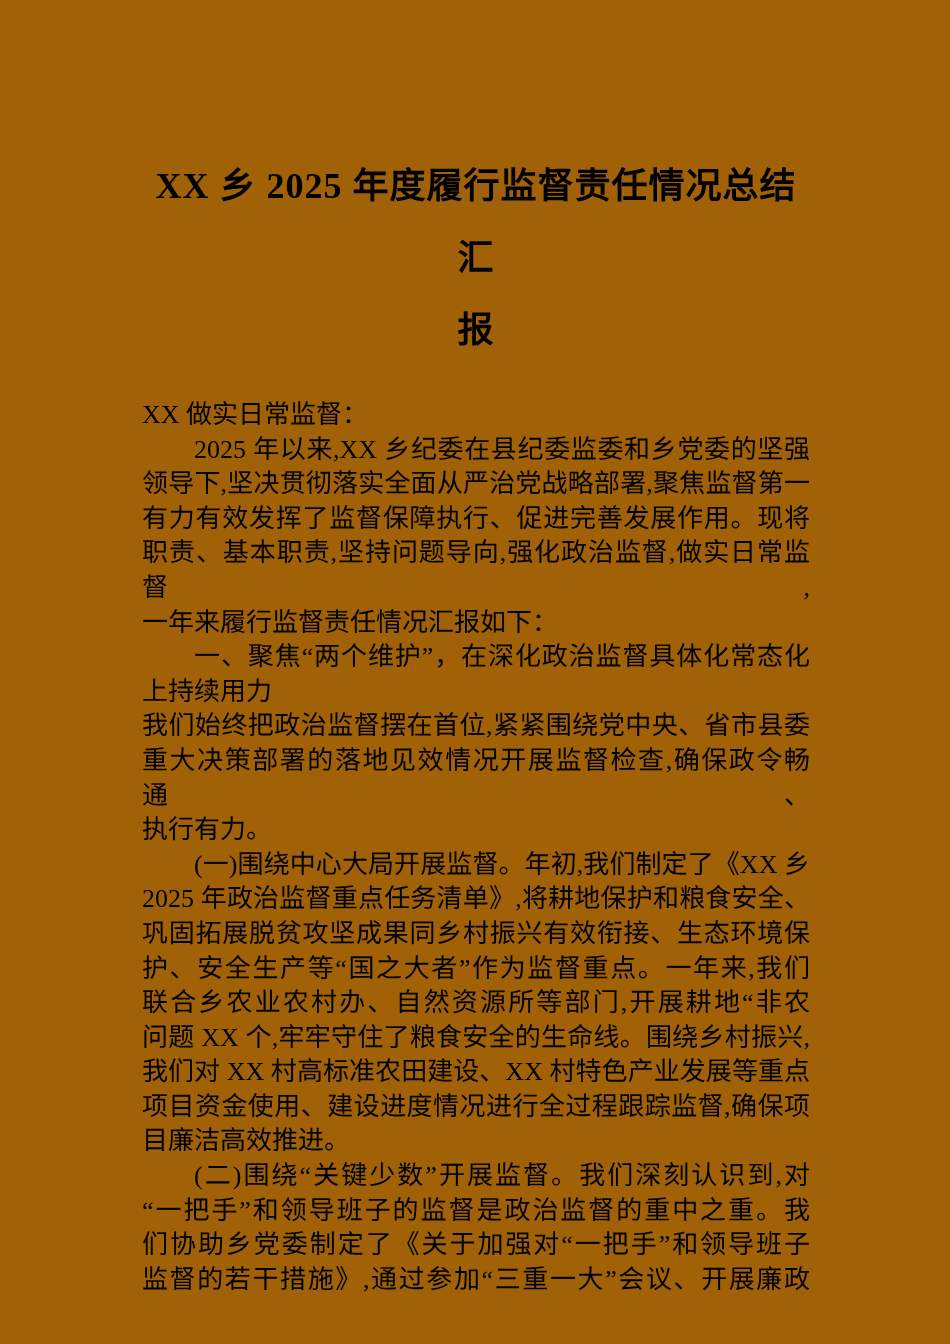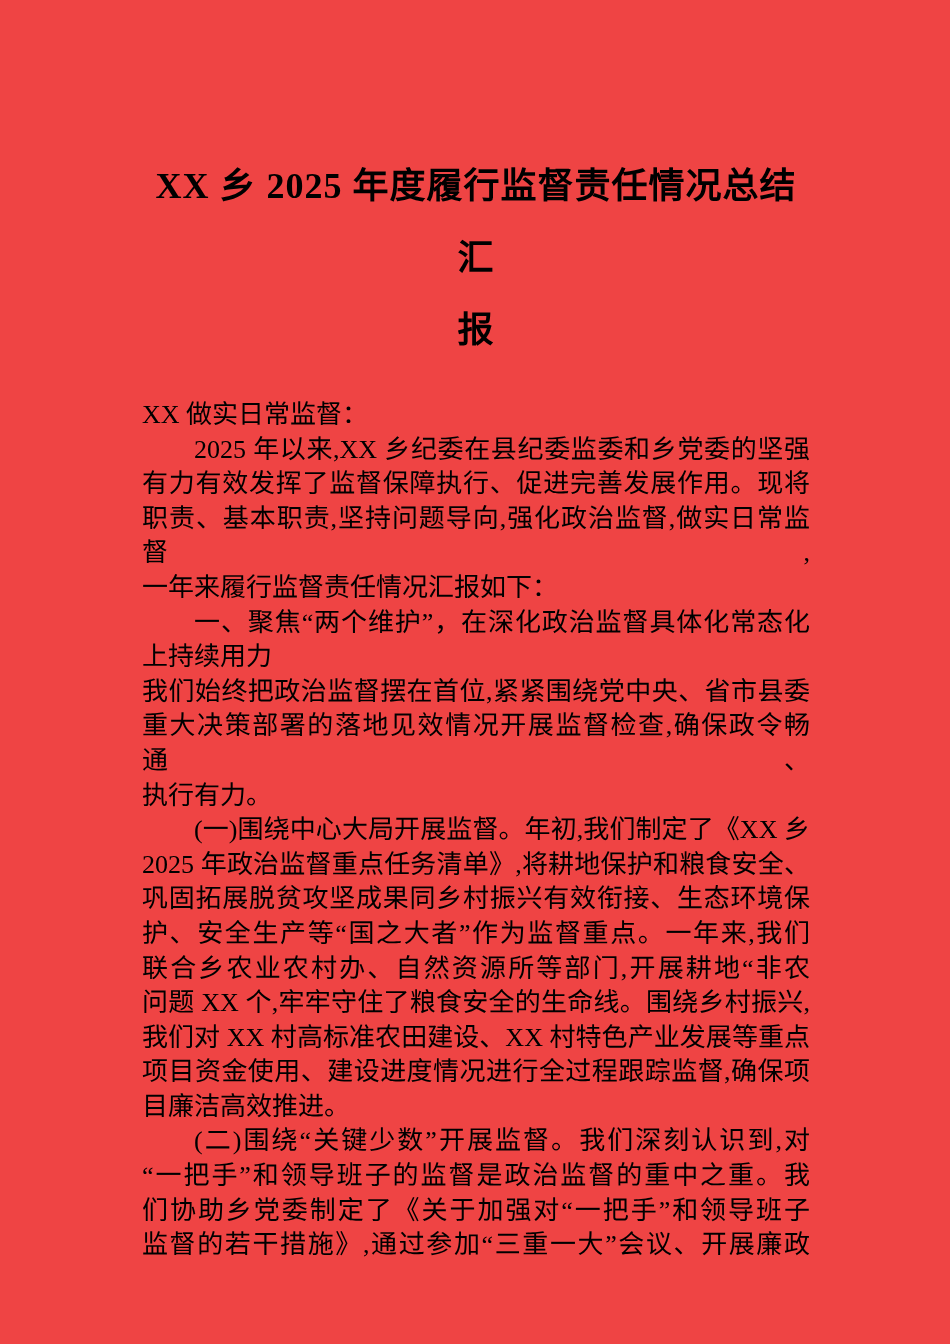--- a/index.html
+++ b/index.html
@@ -4,21 +4,21 @@
 <style>
   html, body {
     margin: 0;
     padding: 0;
     background: #ffffff;
   }
   .page {
     position: relative;
     width: 950px;
     height: 1344px;
-    background: #ef4444;
+    background: #a16207;
     color: #000000;
     overflow: hidden;
     font-family: "Liberation Serif", "DejaVu Serif", sans-serif;
   }
   .content {
     position: absolute;
     left: 142px;
     top: 150px;
     width: 668px;
   }
@@ -52,20 +52,21 @@
 
 <div class="page">
   <div class="content">
     <div class="doc-title">
         <div class="title-line">XX 乡 2025 年度履行监督责任情况总结汇</div>
         <div class="title-line">报</div>
       </div>
     <div class="doc-body">
         <div class="line">XX 做实日常监督：</div>
         <div class="line indent fill">2025 年以来,XX 乡纪委在县纪委监委和乡党委的坚强</div>
+        <div class="line fill">领导下,坚决贯彻落实全面从严治党战略部署,聚焦监督第一</div>
         <div class="line fill">有力有效发挥了监督保障执行、促进完善发展作用。现将</div>
         <div class="line fill">职责、基本职责,坚持问题导向,强化政治监督,做实日常监督,</div>
         <div class="line">一年来履行监督责任情况汇报如下：</div>
         <div class="line indent fill">一、聚焦“两个维护”，在深化政治监督具体化常态化</div>
         <div class="line">上持续用力</div>
         <div class="line fill">我们始终把政治监督摆在首位,紧紧围绕党中央、省市县委</div>
         <div class="line fill">重大决策部署的落地见效情况开展监督检查,确保政令畅通、</div>
         <div class="line">执行有力。</div>
         <div class="line indent fill">(一)围绕中心大局开展监督。年初,我们制定了《XX 乡</div>
         <div class="line fill">2025 年政治监督重点任务清单》,将耕地保护和粮食安全、</div>

